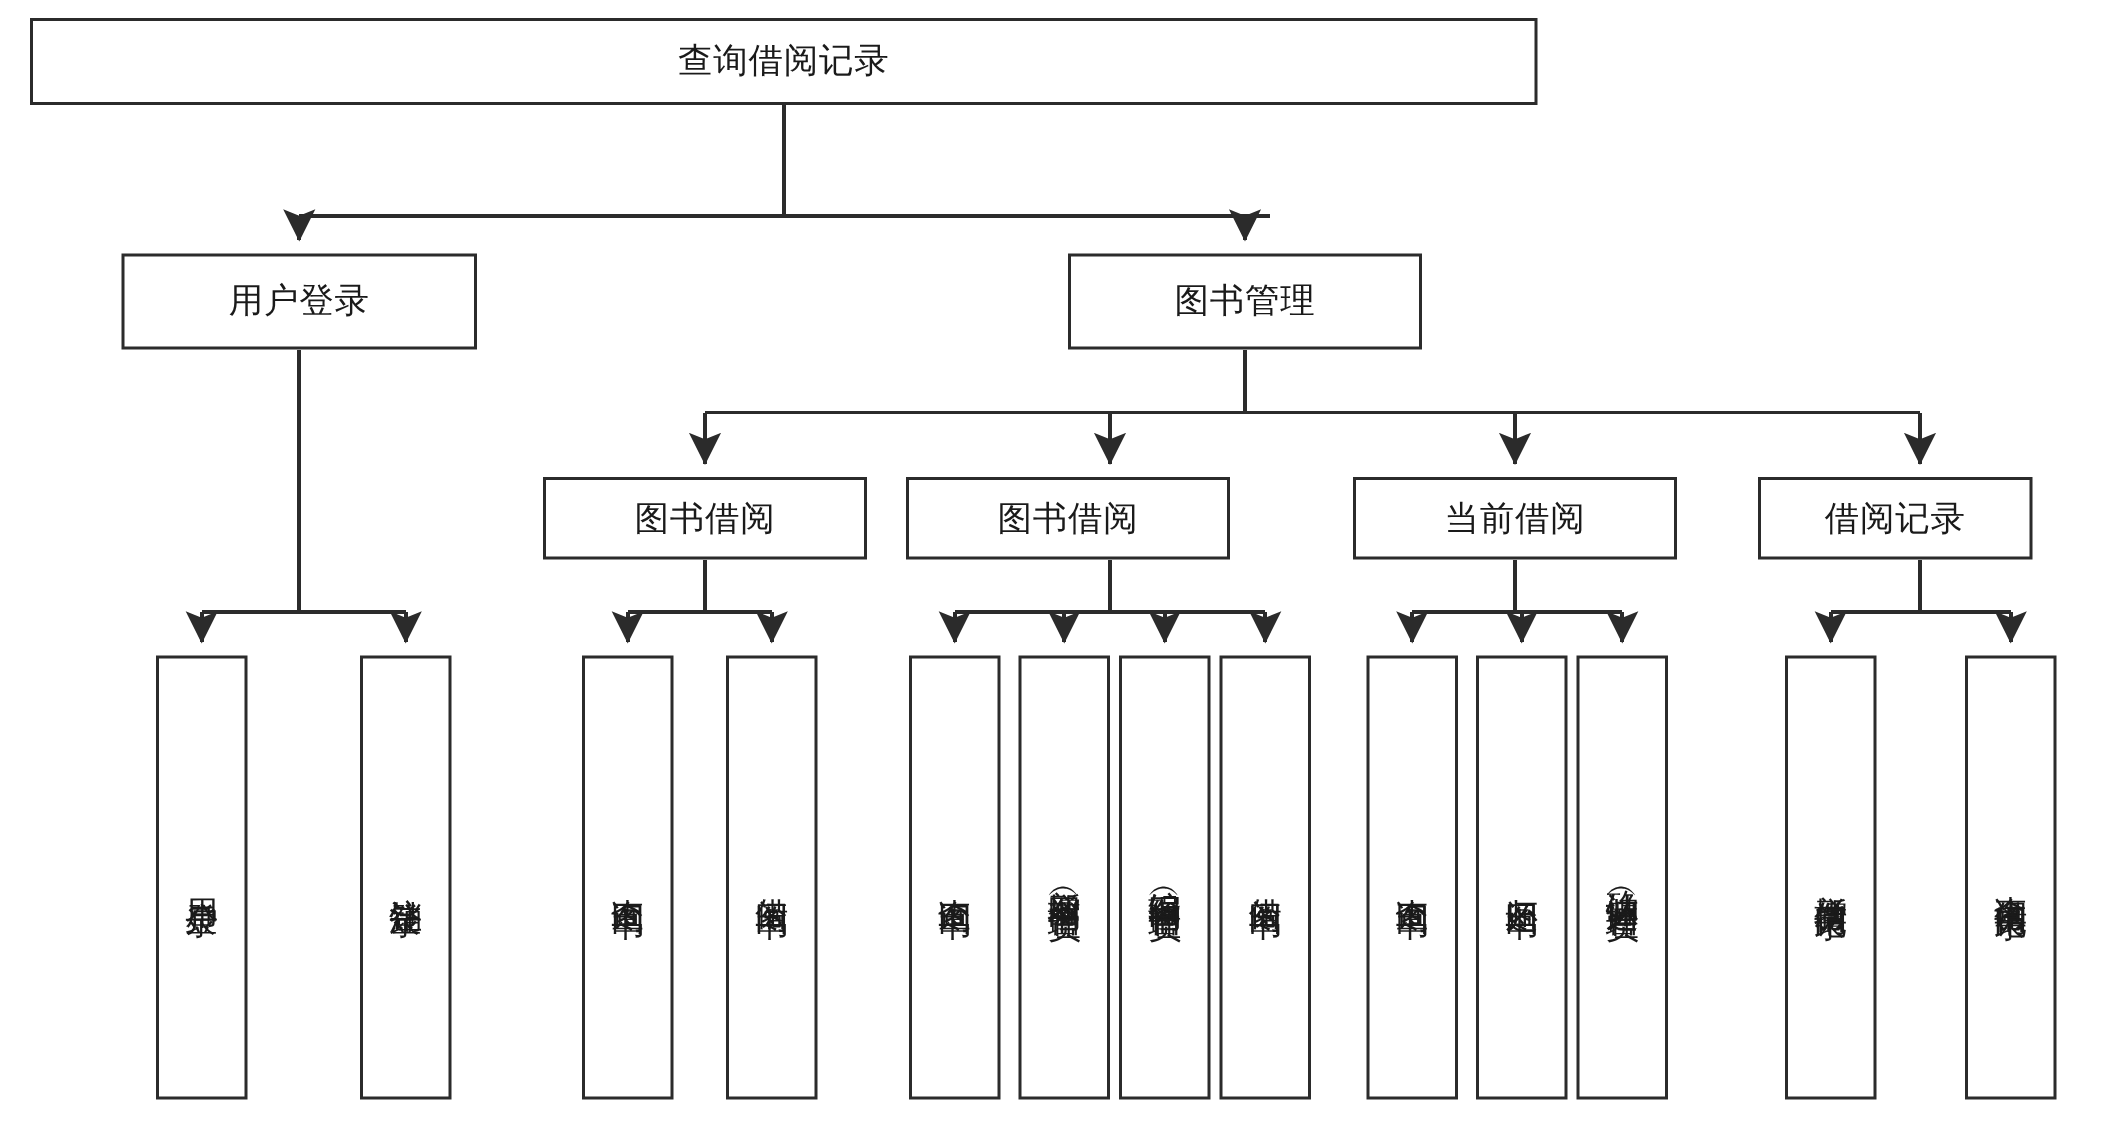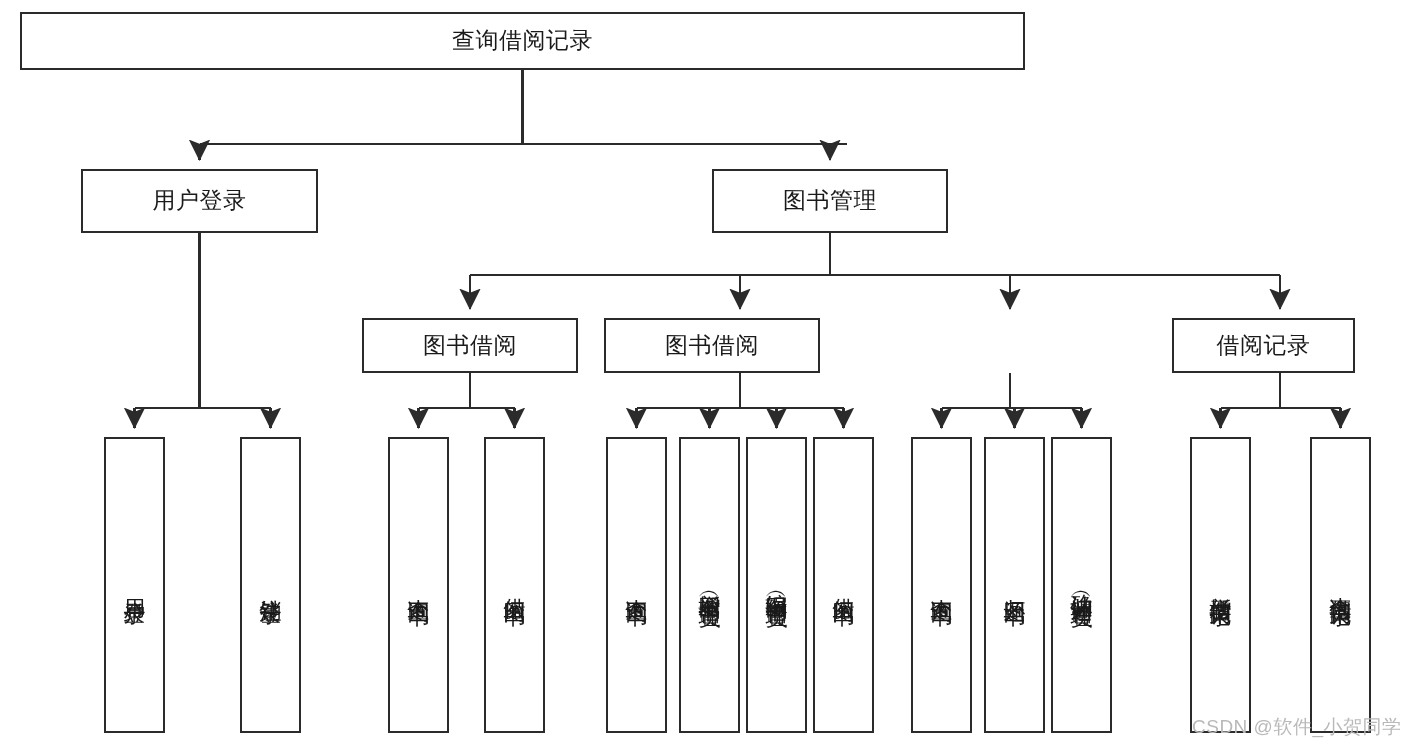--- a/index.html
+++ b/index.html
@@ -133,20 +133,23 @@
   <div class="node horiz" style="left:712px;top:169px;width:236px;height:64px;">
     <span class="lbl">图书管理</span>
   </div>
 
   <div class="node horiz" style="left:362px;top:318px;width:216px;height:55px;">
     <span class="lbl">图书借阅</span>
   </div>
   <div class="node horiz" style="left:604px;top:318px;width:216px;height:55px;">
     <span class="lbl">图书借阅</span>
   </div>
+  <div class="node horiz" style="left:902px;top:318px;width:216px;height:55px;">
+    <span class="lbl">当前借阅</span>
+  </div>
   <div class="node horiz" style="left:1172px;top:318px;width:183px;height:55px;">
     <span class="lbl">借阅记录</span>
   </div>
 
   <div class="node vert" style="left:104px;top:437px;width:61px;height:296px;">
     <span class="lbl">用户登录</span>
   </div>
   <div class="node vert" style="left:240px;top:437px;width:61px;height:296px;">
     <span class="lbl">注销登录</span>
   </div>
@@ -181,15 +184,14 @@
     <span class="lbl">确认归还（管理员）</span>
   </div>
 
   <div class="node vert" style="left:1190px;top:437px;width:61px;height:296px;">
     <span class="lbl">新增借阅记录</span>
   </div>
   <div class="node vert" style="left:1310px;top:437px;width:61px;height:296px;">
     <span class="lbl">查询借阅记录</span>
   </div>
 
-  <div class="watermark" style="left:1192px;top:714px;">CSDN @软件_小贺同学</div>
 
 </div>
 
 </body></html>

